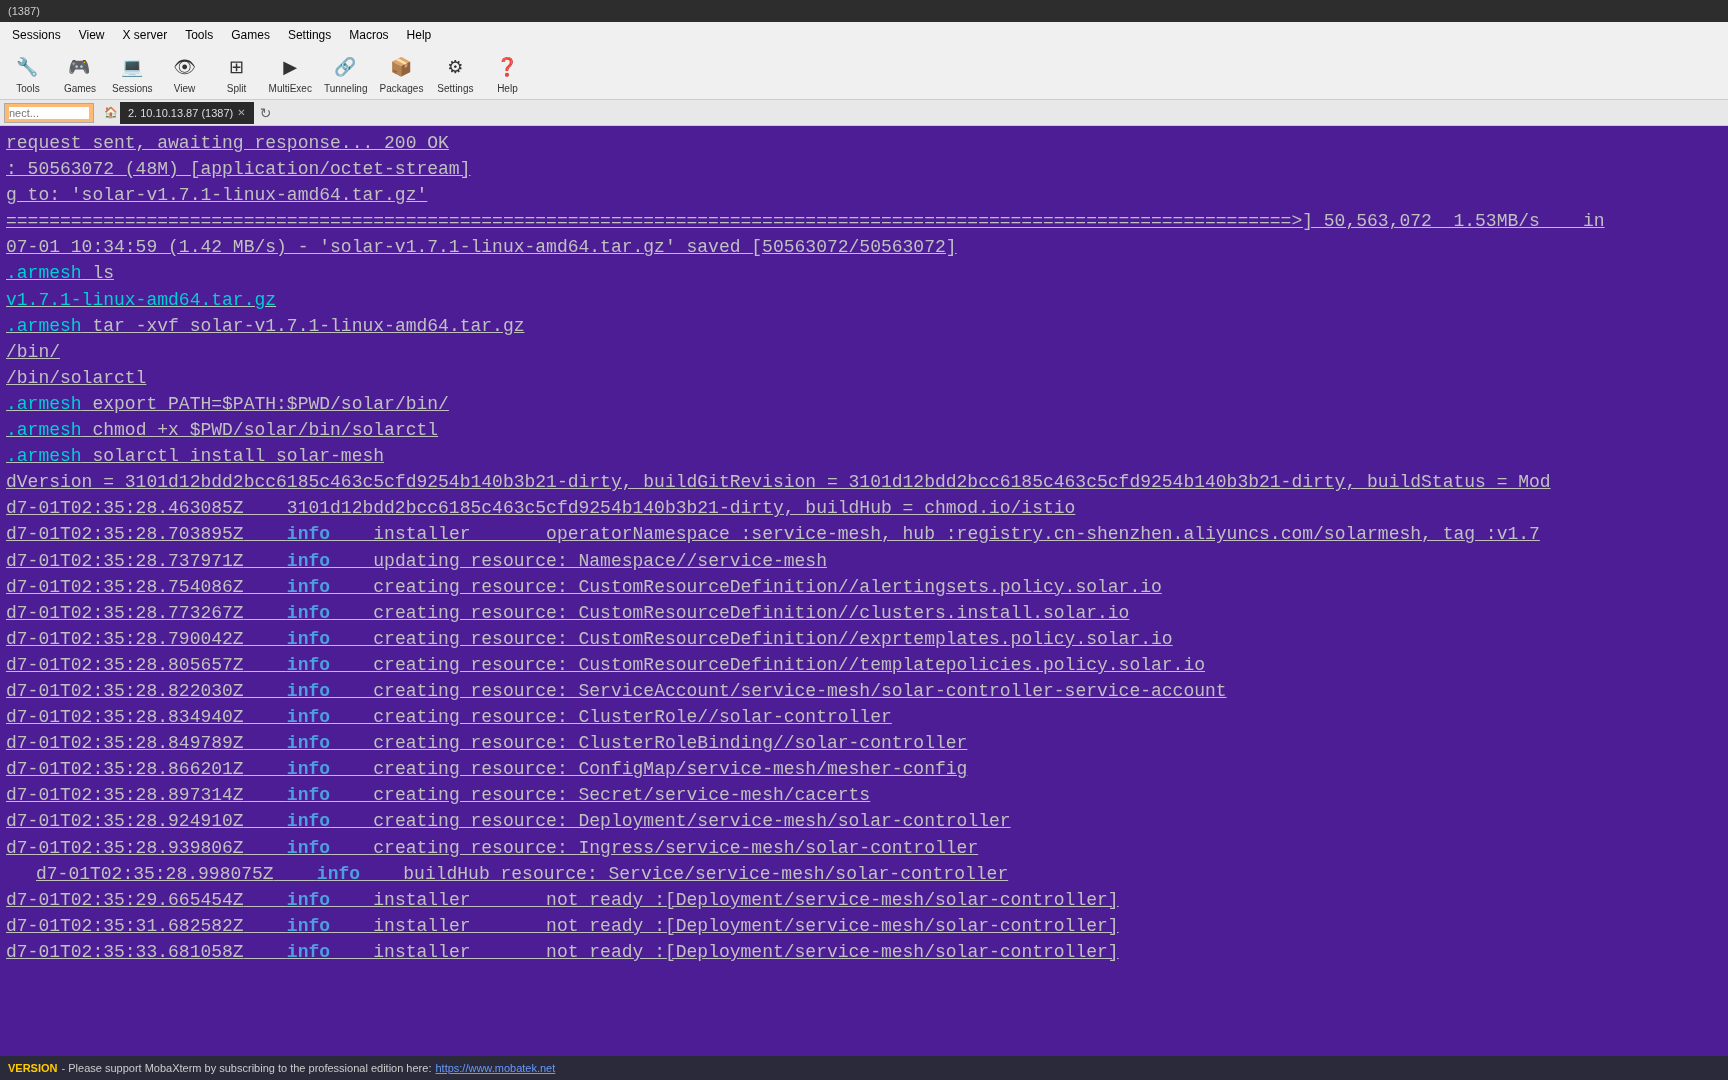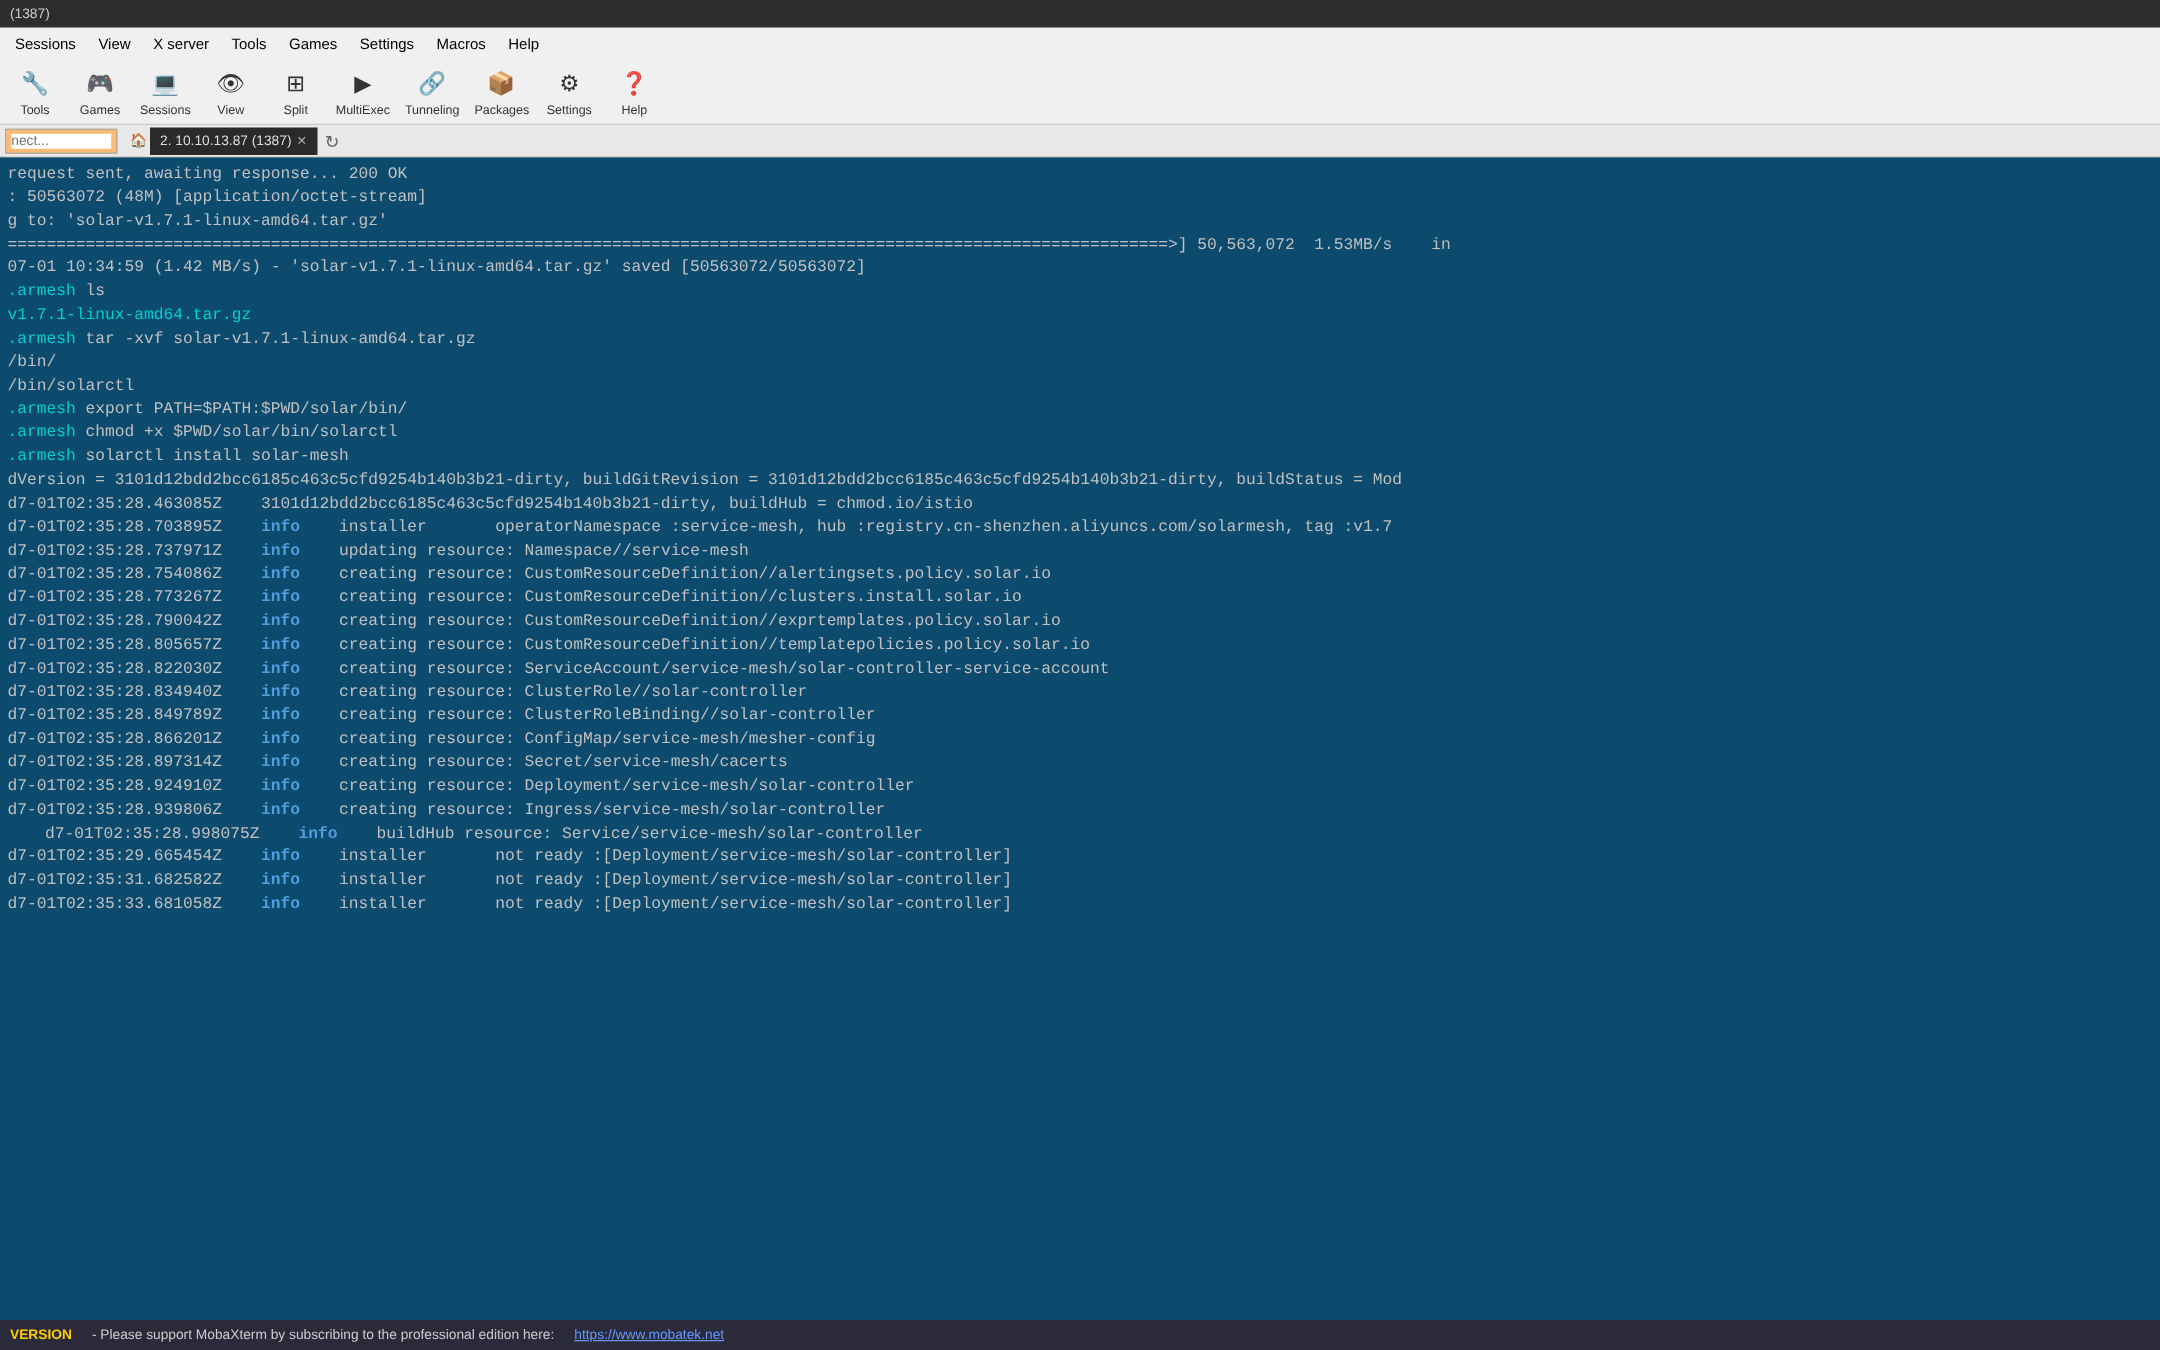--- a/index.html
+++ b/index.html
@@ -121,44 +121,45 @@
       display: flex;
       align-items: center;
       justify-content: center;
       cursor: pointer;
       color: #666;
       font-size: 14px;
     }
 
     
     #terminal {
-      background: #0c4a6e;
+      background: #4c1d95;
       color: #c0c0c0;
       width: 100%;
       height: calc(1080px - 22px - 26px - 52px - 26px - 24px);
       overflow: hidden;
       padding: 4px 6px;
       font-family: 'Courier New', Courier, monospace;
-      font-size: 13px;
+      font-size: 18px;
       line-height: 1.45;
+      text-decoration: underline;
     }
     .line { white-space: pre; color: #c0c0c0; }
     .info-word { color: #4f9fdf; font-weight: bold; text-align: center; }
 
     
     #statusbar {
       background: #2a2a3a;
       height: 24px;
       display: flex;
       align-items: center;
       padding: 0 8px;
       color: #ccc;
       font-family: Arial, sans-serif;
       font-size: 11px;
-      gap: 16px;
+      gap: 4px;
     }
     .status-version {
       color: #ffcc00;
       font-weight: bold;
     }
     .status-link {
       color: #6699ff;
       text-decoration: underline;
     }
   </style>

